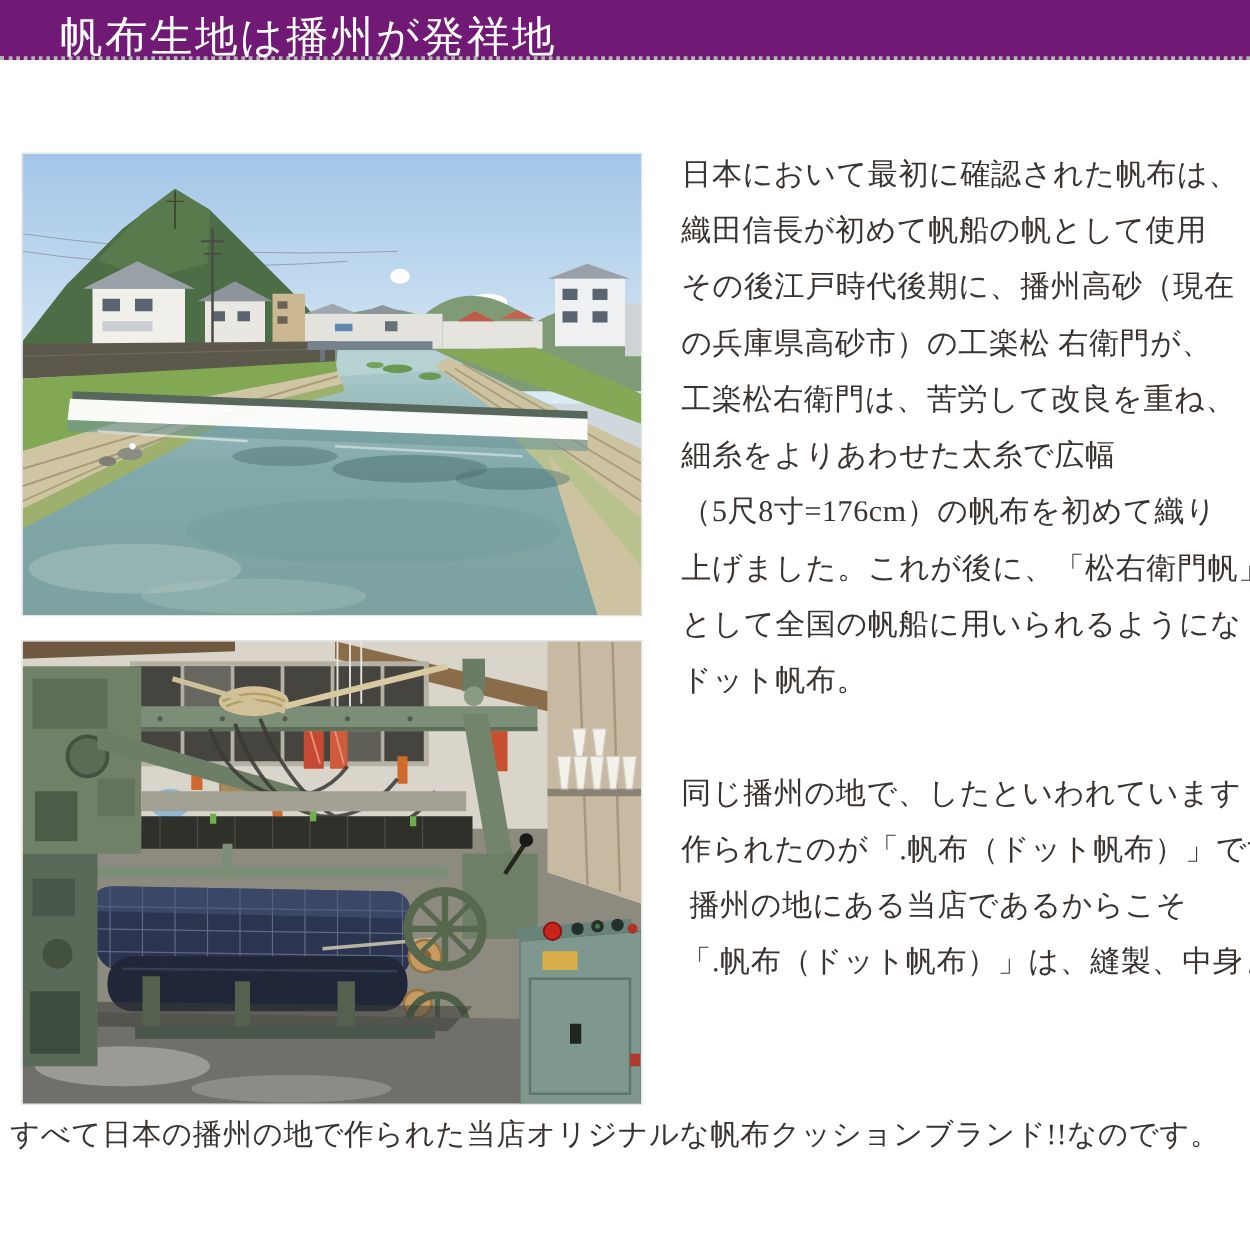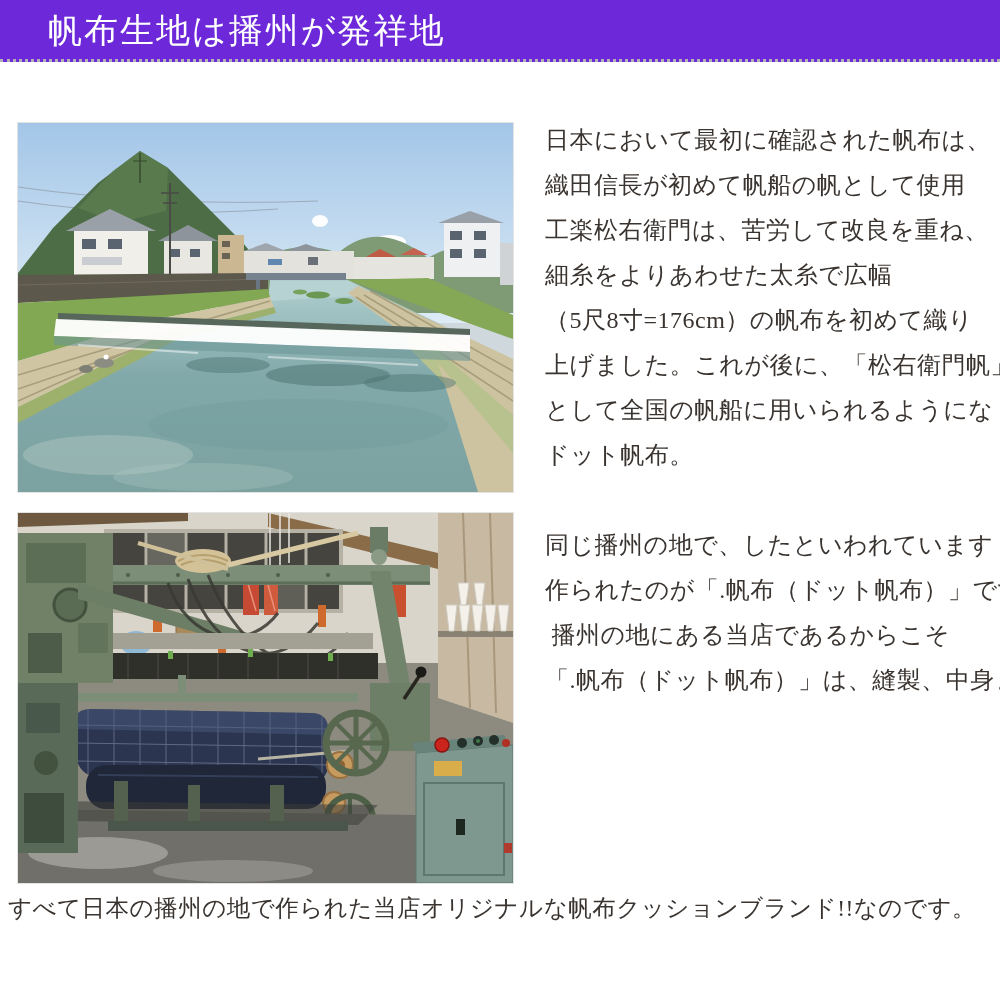--- a/index.html
+++ b/index.html
@@ -3,22 +3,22 @@
 <meta charset="utf-8">
 <style>
   html,body{margin:0;padding:0;}
   body{
     width:1000px;height:1000px;position:relative;overflow:hidden;
     background:#ffffff;
     font-family:"Liberation Serif","DejaVu Serif",serif;
     color:#3a3430;
   }
   .header{
-    position:absolute;top:0;left:0;width:1000px;height:62px;
-    background:#6d28d9;box-sizing:border-box;
+    position:absolute;top:0;left:0;width:1000px;height:48px;
+    background:#701a75;box-sizing:border-box;
     border-bottom:3px dotted #b3b3b3;
   }
   .header h1{
     margin:0;padding-left:48px;
     font-size:34px;font-weight:500;letter-spacing:2px;
     line-height:61px;color:#ffffff;white-space:pre;
   }
   .photo{
     position:absolute;left:18px;width:495px;overflow:hidden;
     outline:1px solid #e3e3e3;background:#cfd8dc;
@@ -328,20 +328,22 @@
   <rect x="416" y="248" width="28" height="15" fill="#d9ae4a"></rect>
   <rect x="406" y="270" width="80" height="92" fill="none" stroke="#5d776e" stroke-width="2"></rect>
   <rect x="438" y="306" width="9" height="16" fill="#1e2620"></rect>
   <rect x="486" y="330" width="8" height="10" fill="#b03a2c"></rect>
 </svg>
 </figure>
 
 <div class="article">
   <div class="line">日本において最初に確認された帆布は、</div>
   <div class="line">織田信長が初めて帆船の帆として使用</div>
+  <div class="line">その後江戸時代後期に、播州高砂（現在</div>
+  <div class="line">の兵庫県高砂市）の工楽松 右衛門が、</div>
   <div class="line">工楽松右衛門は、苦労して改良を重ね、</div>
   <div class="line">細糸をよりあわせた太糸で広幅</div>
   <div class="line">（5尺8寸=176cm）の帆布を初めて織り</div>
   <div class="line">上げました。これが後に、「松右衛門帆」</div>
   <div class="line">として全国の帆船に用いられるようにな</div>
   <div class="line">ドット帆布。</div>
   <div class="line"></div>
   <div class="line">同じ播州の地で、したといわれています</div>
   <div class="line">作られたのが「.帆布（ドット帆布）」です。</div>
   <div class="line"> 播州の地にある当店であるからこそ</div>

